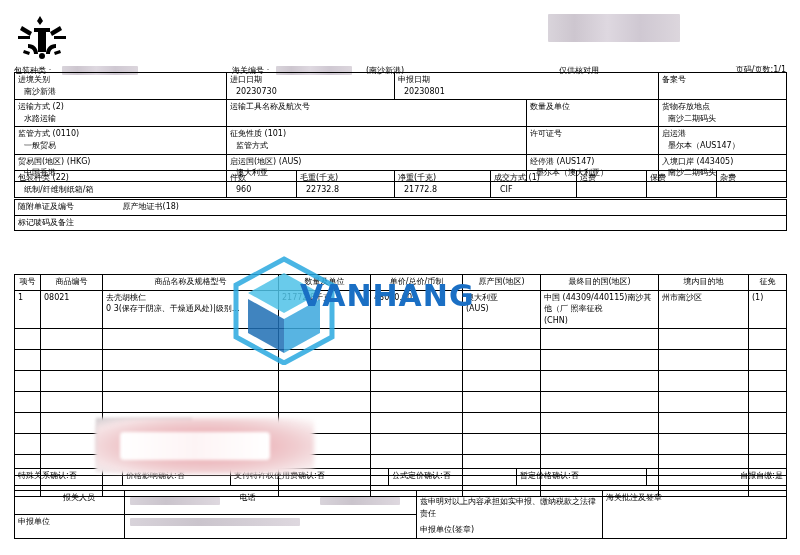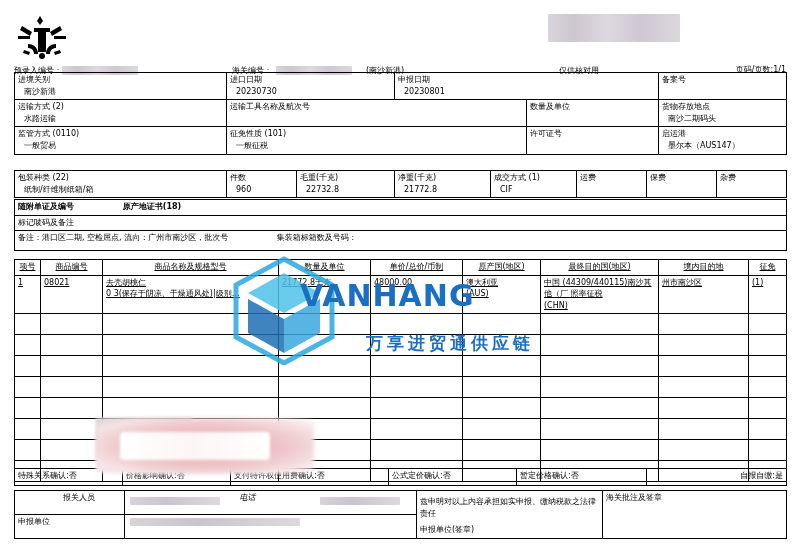--- a/index.html
+++ b/index.html
@@ -117,21 +117,21 @@
         <circle cx="28" cy="42" r="3"></circle>
         <path d="M10 36 l6 2 -1 3 -6 -2z"></path>
         <path d="M46 36 l-6 2 1 3 6 -2z"></path>
       </g>
     </svg>
   </div>
 
   <div class="redact hdr-redact"></div>
 
   <div class="meta">
-    <span class="lbl" style="left:0;top:1px;">预录入编号：</span>
+    <span class="lbl" style="left:0;top:1px;">包装种类：</span>
     <span class="redact rd" style="left:48px;top:2px;width:76px;"></span>
 
     <span class="lbl" style="left:218px;top:1px;">海关编号：</span>
     <span class="redact rd" style="left:262px;top:2px;width:76px;"></span>
 
     <span class="lbl" style="left:352px;top:1px;">(南沙新港)</span>
 
     <span class="lbl" style="left:545px;top:1px;">仅供核对用</span>
   </div>
   <div class="pg">页码/页数:1/1</div>
@@ -184,32 +184,50 @@
       </td>
     </tr>
 
     <tr>
       <td>
         <span class="l1">监管方式 (0110)</span>
         <span class="l2">一般贸易</span>
       </td>
       <td colspan="2">
         <span class="l1">征免性质 (101)</span>
-        <span class="l2">一般征税</span>
+        <span class="l2">监管方式</span>
       </td>
       <td>
         <span class="l1">许可证号</span>
         <span class="l2"></span>
       </td>
       <td>
         <span class="l1">启运港</span>
         <span class="l2">墨尔本（AUS147）</span>
       </td>
     </tr>
 
+    <tr>
+      <td>
+        <span class="l1">贸易国(地区) (HKG)</span>
+        <span class="l2">中国香港</span>
+      </td>
+      <td colspan="2">
+        <span class="l1">启运国(地区) (AUS)</span>
+        <span class="l2">澳大利亚</span>
+      </td>
+      <td>
+        <span class="l1">经停港 (AUS147)</span>
+        <span class="l2">墨尔本（澳大利亚）</span>
+      </td>
+      <td>
+        <span class="l1">入境口岸 (443405)</span>
+        <span class="l2">南沙二期码头</span>
+      </td>
+    </tr>
   </tbody>
     </table>
 
   <table class="grid" style="top:170px;">
     <colgroup>
       <col style="width:212px">
       <col style="width:70px">
       <col style="width:98px">
       <col style="width:96px">
       <col style="width:86px">
@@ -254,40 +272,34 @@
     </tr>
   </tbody>
     </table>
 
   <table class="grid" style="top:199px;">
     <colgroup>
         <col style="width:772px">
       </colgroup>
     <tbody>
         <tr>
-      <td style="height:9px;font-weight:bold;">
+      <td style="height:9px;">
         <span>随附单证及编号</span>
         <span style="padding-left:46px;">原产地证书(18)</span>
       </td>
     </tr>
     <tr>
       <td style="height:9px;">
         <span>标记唛码及备注</span>
       </td>
     </tr>
-    <tr>
-      <td style="height:16px;border-top:none;">
-        <span>备注：港口区二期, 空检屈点, 流向：广州市南沙区，批次号</span>
-        <span style="padding-left:46px;">集装箱标箱数及号码：</span>
-      </td>
-    </tr>
   </tbody>
     </table>
 
-  <table class="grid goods" style="top:259px;text-decoration:underline;">
+  <table class="grid goods" style="top:274px;">
     <colgroup>
       <col style="width:26px">
       <col style="width:62px">
       <col style="width:176px">
       <col style="width:92px">
       <col style="width:92px">
       <col style="width:78px">
       <col style="width:118px">
       <col style="width:90px">
       <col style="width:38px">
@@ -446,21 +458,21 @@
       <col style="width:110px">
         <col style="width:112px">
         <col style="width:180px">
       <col style="width:186px">
         <col style="width:184px">
     </colgroup>
     <tbody>
         <tr>
       <td style="height:20px;padding-left:48px;">报关人员</td>
       <td style="border-right:none;"></td>
-      <td style="border-left:none;font-style:italic;">电话</td>
+      <td style="border-left:none;">电话</td>
       <td rowspan="2" style="padding-top:5px;">
         <span class="l1">兹申明对以上内容承担如实申报、缴纳税款之法律责任</span>
         <span class="l1" style="padding-top:5px;">申报单位(签章)</span>
       </td>
       <td rowspan="2">海关批注及签章</td>
     </tr>
     <tr>
       <td style="height:20px;">申报单位</td>
       <td colspan="2"></td>
     </tr>
@@ -479,15 +491,14 @@
     <svg viewBox="0 0 350 110" width="350" height="110">
       <g opacity="0.85">
         <polygon points="60,4 108,30 108,82 60,108 12,82 12,30" fill="none" stroke="#2aa9e0" stroke-width="5"></polygon>
         <polygon points="60,18 96,38 60,58 24,38" fill="#4fc3e8"></polygon>
         <polygon points="24,44 60,64 60,98 24,78" fill="#1f6fb5"></polygon>
         <polygon points="96,44 96,78 60,98 60,64" fill="#3ba8dd"></polygon>
       </g>
     </svg>
   </div>
   <div class="wm-text">VANHANG</div>
-  <div class="wm-sub">万享进贸通供应链</div>
 
 </div>
 
 </body></html>

